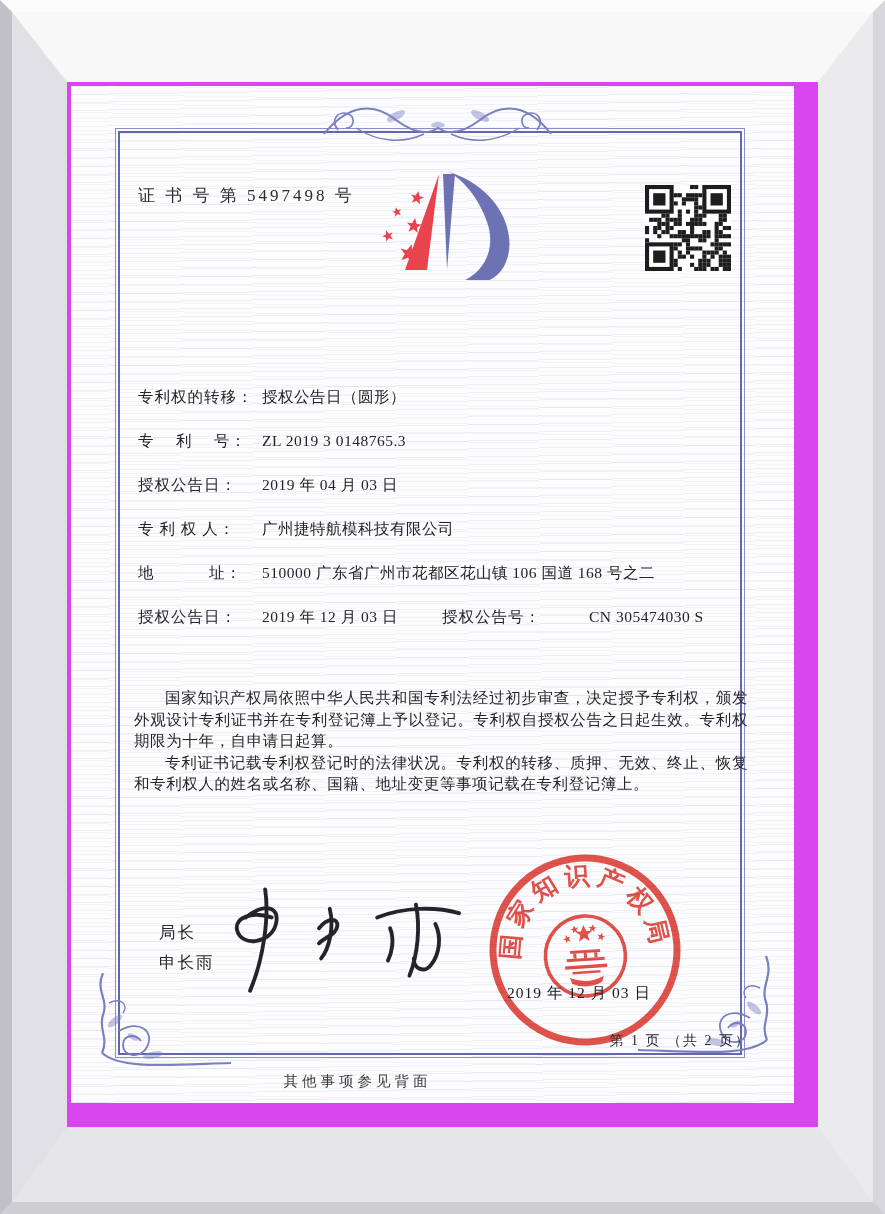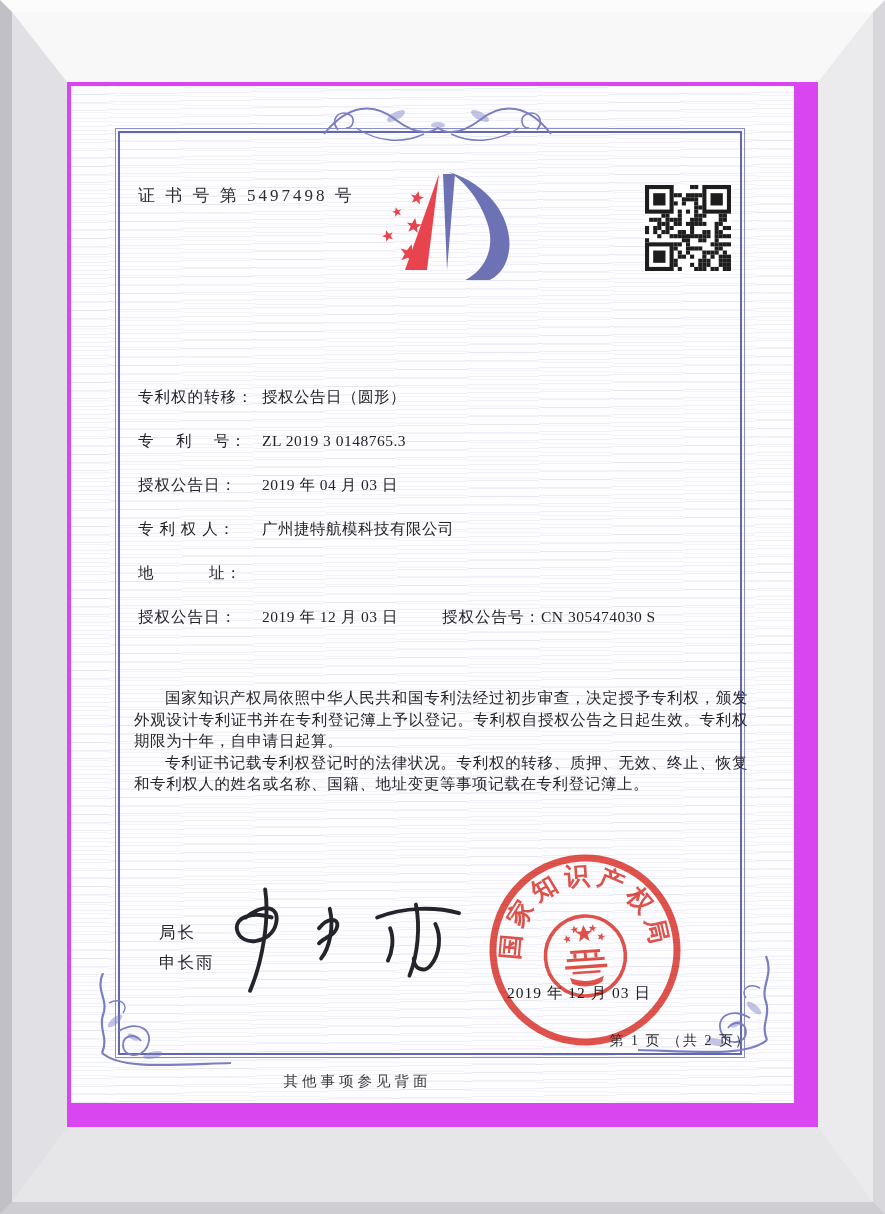--- a/index.html
+++ b/index.html
@@ -324,28 +324,29 @@
             <div class="field-row">
               <span class="field-label">授权公告日：</span>
               <span class="field-value">2019 年 04 月 03 日</span>
             </div>
             <div class="field-row">
               <span class="field-label">专 利 权 人：</span>
               <span class="field-value">广州捷特航模科技有限公司</span>
             </div>
             <div class="field-row">
               <span class="field-label">地　　　 址：</span>
+              <span class="field-value">510000 广东省广州市花都区花山镇 106 国道 168 号之二</span>
             </div>
             <div class="grant-row">
               <span class="grant-date-group">
                 <span class="field-label">授权公告日：</span>
                 <span class="field-value">2019 年 12 月 03 日</span>
               </span>
               <span style="letter-spacing:1px; white-space:pre;">授权公告号：</span>
-              <span style="letter-spacing:0.5px; white-space:pre;">CN 305474030 S</span>
+              <span style="letter-spacing:0.5px; white-space:pre;margin-left:48px;">CN 305474030 S</span>
             </div>
           </div>
 
           <div class="paragraphs">
             <p>国家知识产权局依照中华人民共和国专利法经过初步审查，决定授予专利权，颁发外观设计专利证书并在专利登记簿上予以登记。专利权自授权公告之日起生效。专利权期限为十年，自申请日起算。</p>
             <p>专利证书记载专利权登记时的法律状况。专利权的转移、质押、无效、终止、恢复和专利权人的姓名或名称、国籍、地址变更等事项记载在专利登记簿上。</p>
           </div>
 
           <div class="signer">
             <div>局长</div>

